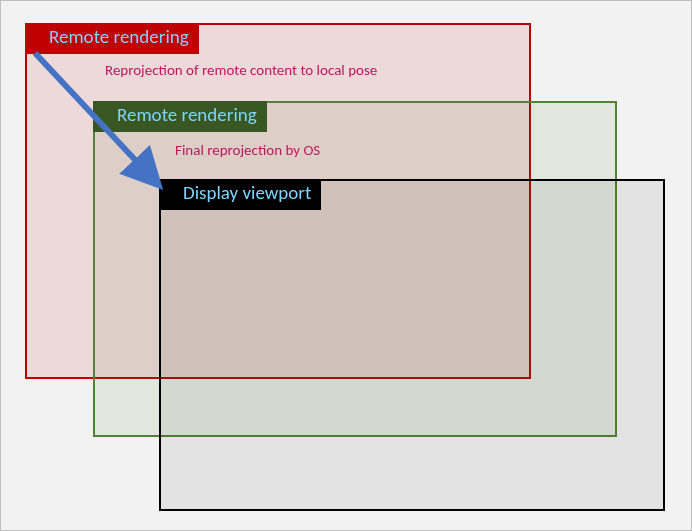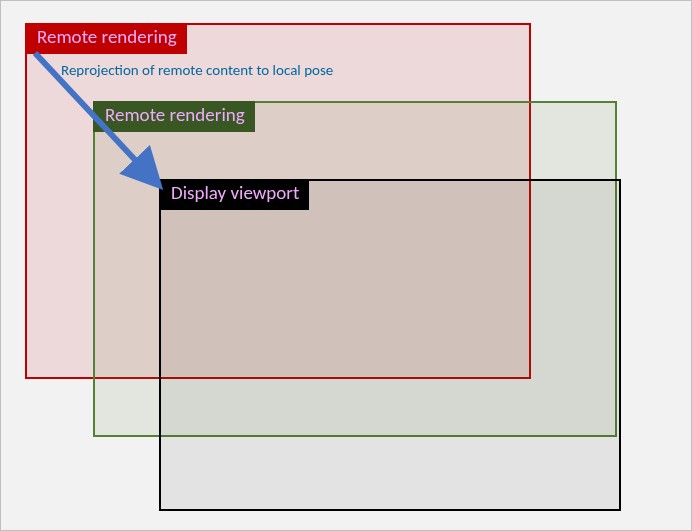--- a/index.html
+++ b/index.html
@@ -19,24 +19,24 @@
     background: #f2f2f2;
   }
   .box {
     position: absolute;
     box-sizing: border-box;
   }
   .box .label {
     position: absolute;
     top: -2px;
     left: -2px;
-    color: #f0abfc;
+    color: #7dd3fc;
     font-size: 19px;
     line-height: 1.1;
-    padding: 4px 10px 6px 12px;
+    padding: 4px 10px 6px 24px;
     white-space: nowrap;
   }
   
   .remote {
     left: 24px;
     top: 22px;
     width: 506px;
     height: 356px;
     border: 2px solid #c00000;
     background: rgba(192, 0, 0, 0.10);
@@ -49,32 +49,33 @@
     width: 524px;
     height: 336px;
     border: 2px solid #548235;
     background: rgba(84, 130, 53, 0.10);
   }
   .local .label { background: #385723; }
   
   .display {
     left: 158px;
     top: 178px;
-    width: 462px;
+    width: 506px;
     height: 332px;
     border: 2px solid #000000;
     background: rgba(0, 0, 0, 0.06);
   }
   .display .label { background: #000000; }
   
   .annot {
     position: absolute;
-    color: #0369a1;
+    color: #be185d;
     font-size: 15px;
     white-space: nowrap;
+    margin-left: 44px;
   }
   
   .arrow-svg {
     position: absolute;
     left: 0;
     top: 0;
     width: 692px;
     height: 531px;
     pointer-events: none;
   }
@@ -99,14 +100,15 @@
   <svg class="arrow-svg" viewBox="0 0 692 531">
     <defs>
       <marker id="arrowhead" markerWidth="7" markerHeight="7" refX="4.5" refY="3.5" orient="auto" markerUnits="strokeWidth">
         <polygon points="0,0 7,3.5 0,7" fill="#4472c4"></polygon>
       </marker>
     </defs>
     <line x1="34" y1="52" x2="152" y2="178" stroke="#4472c4" stroke-width="6" marker-end="url(#arrowhead)"></line>
   </svg>
 
   <div class="annot" style="left:60px; top:60px;">Reprojection of remote content to local pose</div>
+  <div class="annot" style="left:130px; top:140px;">Final reprojection by OS</div>
 
 </div>
 
 </body></html>

